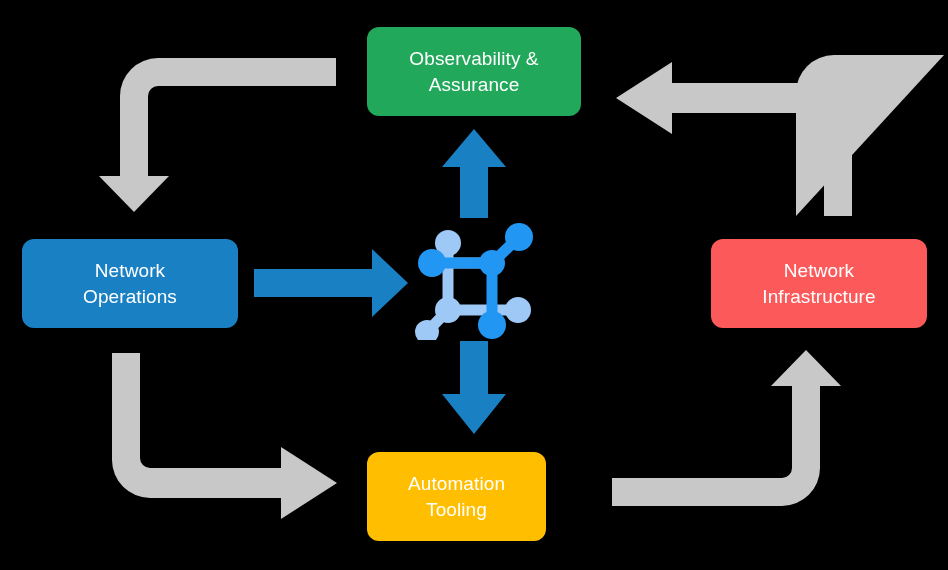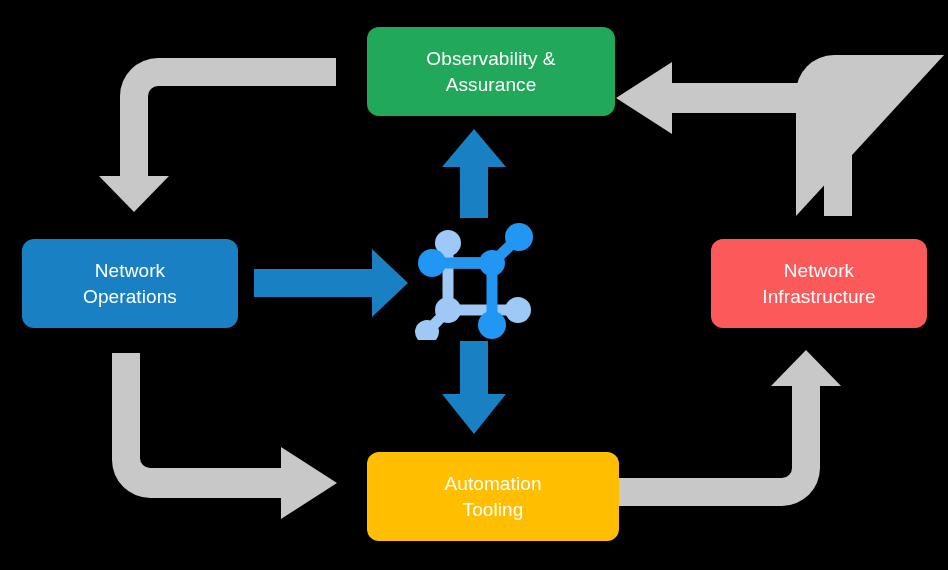--- a/index.html
+++ b/index.html
@@ -31,42 +31,42 @@
     line-height: 1.32;
     font-weight: 400;
     letter-spacing: 0.1px;
     box-sizing: border-box;
     padding: 6px 10px;
     white-space: pre-line;
   }
   #box-observability {
     left: 367px;
     top: 27px;
-    width: 248px;
+    width: 214px;
     height: 89px;
     background: #22a85a;
   }
   #box-network-operations {
     left: 22px;
     top: 239px;
     width: 216px;
     height: 89px;
     background: #1a80c4;
   }
   #box-network-infrastructure {
     left: 711px;
     top: 239px;
     width: 216px;
     height: 89px;
     background: #fc5a5a;
   }
   #box-automation-tooling {
     left: 367px;
     top: 452px;
-    width: 252px;
+    width: 179px;
     height: 89px;
     background: #ffbf00;
   }
   .svg-layer {
     position: absolute;
     left: 0;
     top: 0;
     width: 948px;
     height: 570px;
   }

